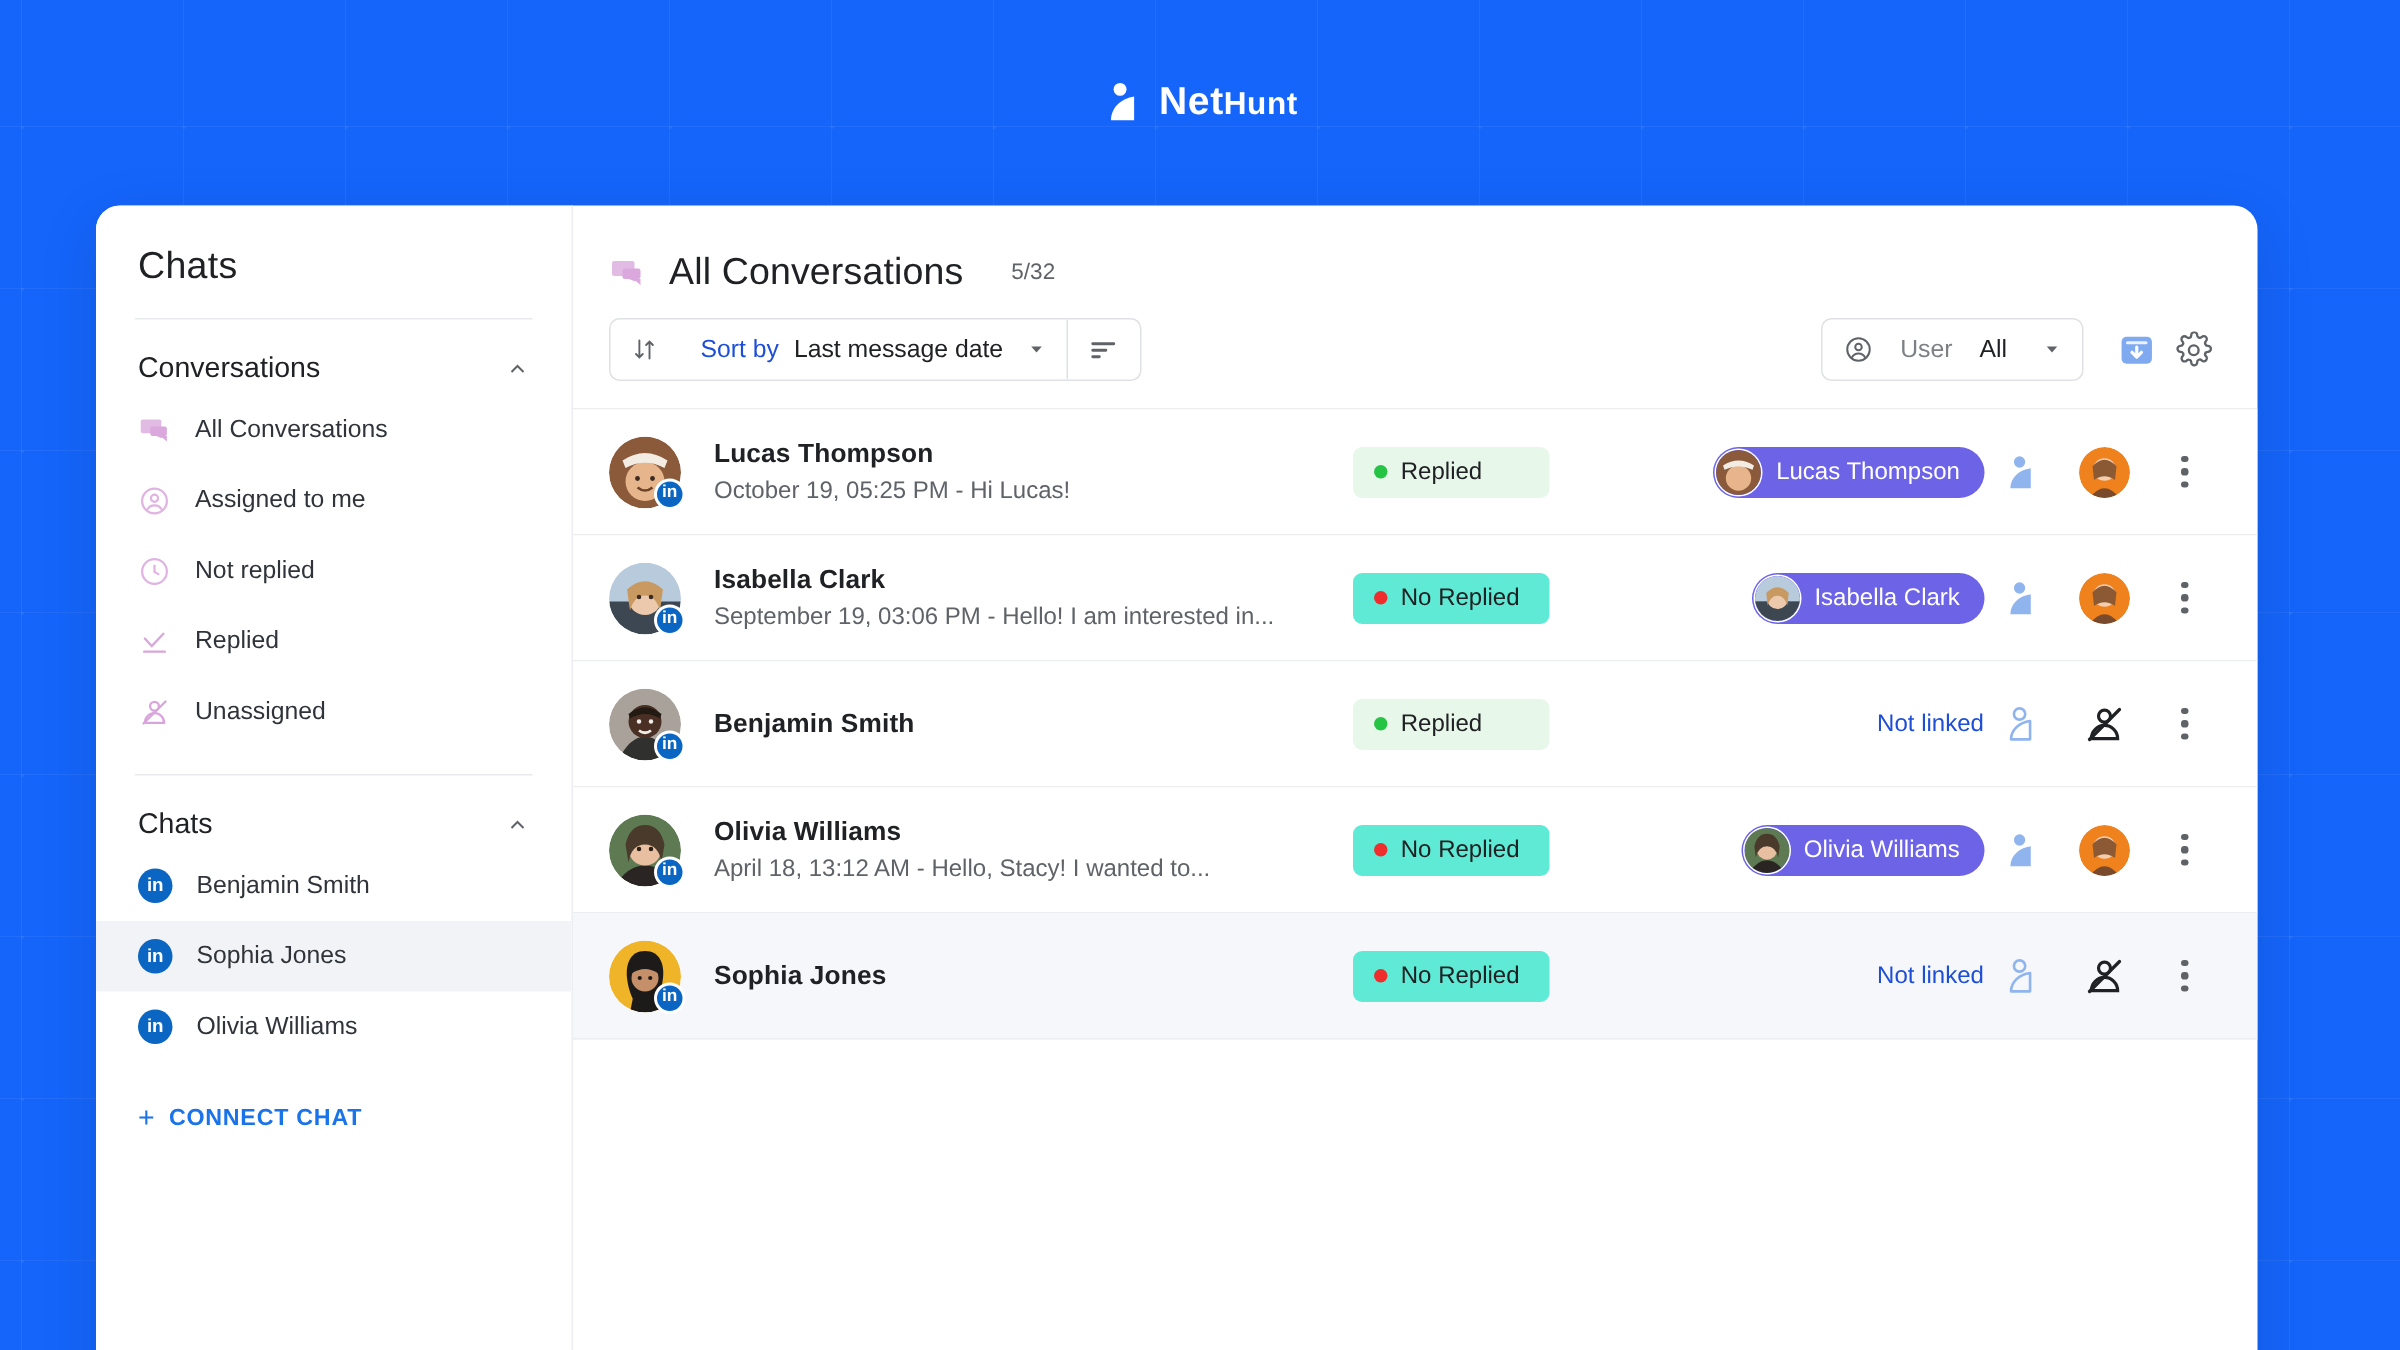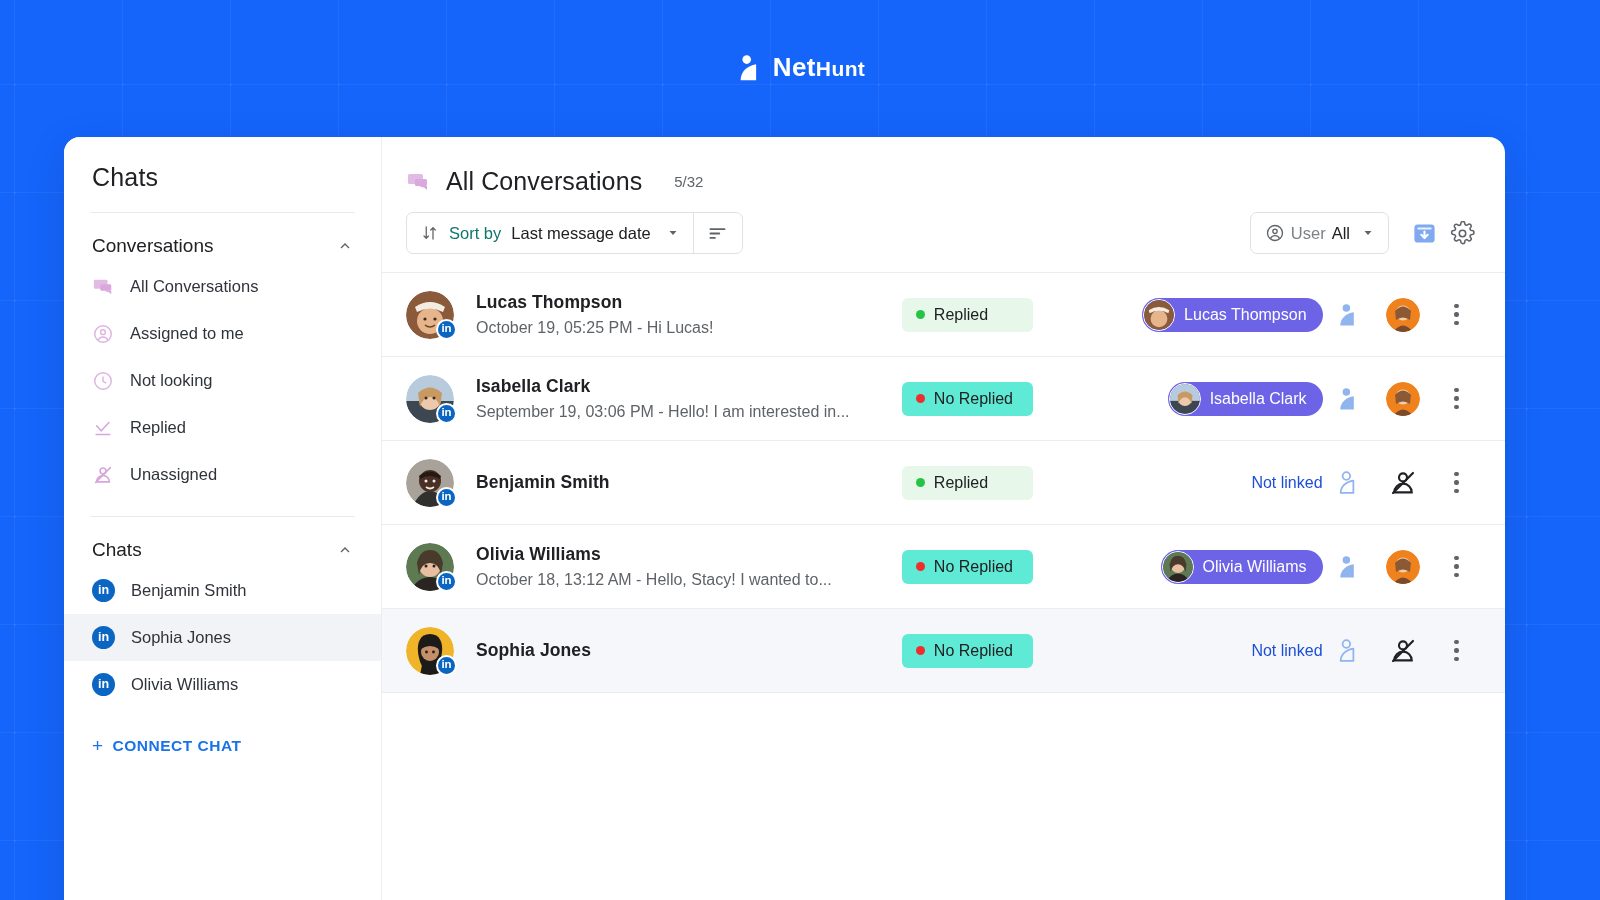--- a/index.html
+++ b/index.html
@@ -160,26 +160,26 @@
     padding: 0 14px 0 14px;
     height: 100%;
     cursor: pointer;
   }
   .seg-div { width: 1px; height: 100%; background: #dfe1e5; }
   .seg-icon-btn {
     width: 48px; height: 100%;
     display: flex; align-items: center; justify-content: center;
     cursor: pointer;
   }
-  .sort-label-muted { font-size: 16.5px; color: #0f766e; }
+  .sort-label-muted { font-size: 16.5px; color: #1d4ed8; margin-left: 18px; }
   .sort-label-strong { font-size: 16.5px; color: #202124; }
   .caret { width: 12px; height: 12px; margin-left: 6px; color: #5f6368; }
 
   .user-pill {
-    display: flex; align-items: center; gap: 6px;
+    display: flex; align-items: center; gap: 18px;
     border: 1px solid #dfe1e5;
     border-radius: 7px;
     height: 42px;
     padding: 0 14px;
     cursor: pointer;
     margin-right: 16px;
   }
   .user-muted { font-size: 16.5px; color: #7d8085; }
   .user-strong { font-size: 16.5px; color: #202124; }
 
@@ -311,21 +311,21 @@
           <path d="M6.6 18.6a6 6 0 0 1 10.8 0"></path>
       </svg>
       <span class="side-label">Assigned to me</span>
     </div>
 
     <div class="side-item">
       <svg class="side-ico" viewBox="0 0 24 24" fill="none" stroke="#e0b3e2" stroke-width="1.6">
         <circle cx="12" cy="12" r="9"></circle>
           <path d="M12 7v5.3l3.4 2"></path>
       </svg>
-      <span class="side-label">Not looking</span>
+      <span class="side-label">Not replied</span>
     </div>
 
     <div class="side-item">
       <svg class="side-ico" viewBox="0 0 24 24" fill="none" stroke="#d9a5dc" stroke-width="1.7" stroke-linecap="round">
         <path d="M5 9.5l5 5.5 8.5-9"></path>
           <path d="M4.5 19h15"></path>
       </svg>
       <span class="side-label">Replied</span>
     </div>
 
@@ -651,21 +651,21 @@
               <circle cx="24" cy="23" r="11" fill="#e8bfa0"></circle>
               <path d="M11 20q3-13 13-13t13 13l-2 12q-2-12-11-12t-11 12z" fill="#4a3a2c"></path>
               <circle cx="20" cy="23" r="1.5" fill="#2a2018"></circle>
                 <circle cx="28" cy="23" r="1.5" fill="#2a2018"></circle>
             </g>
           </svg>
           <span class="av-li">in</span>
         </div>
         <div class="row-text">
           <div class="row-name">Olivia Williams</div>
-          <div class="row-snip">October 18, 13:12 AM - Hello, Stacy! I wanted to...</div>
+          <div class="row-snip">April 18, 13:12 AM - Hello, Stacy! I wanted to...</div>
         </div>
         <div class="status noreplied">
           <span class="dot"></span>
           <span>No Replied</span>
         </div>
         <div class="link-cell">
           <span class="chip">
             <svg class="chip-av" viewBox="0 0 32 32">
               <defs>
                   <clipPath id="cc4">

